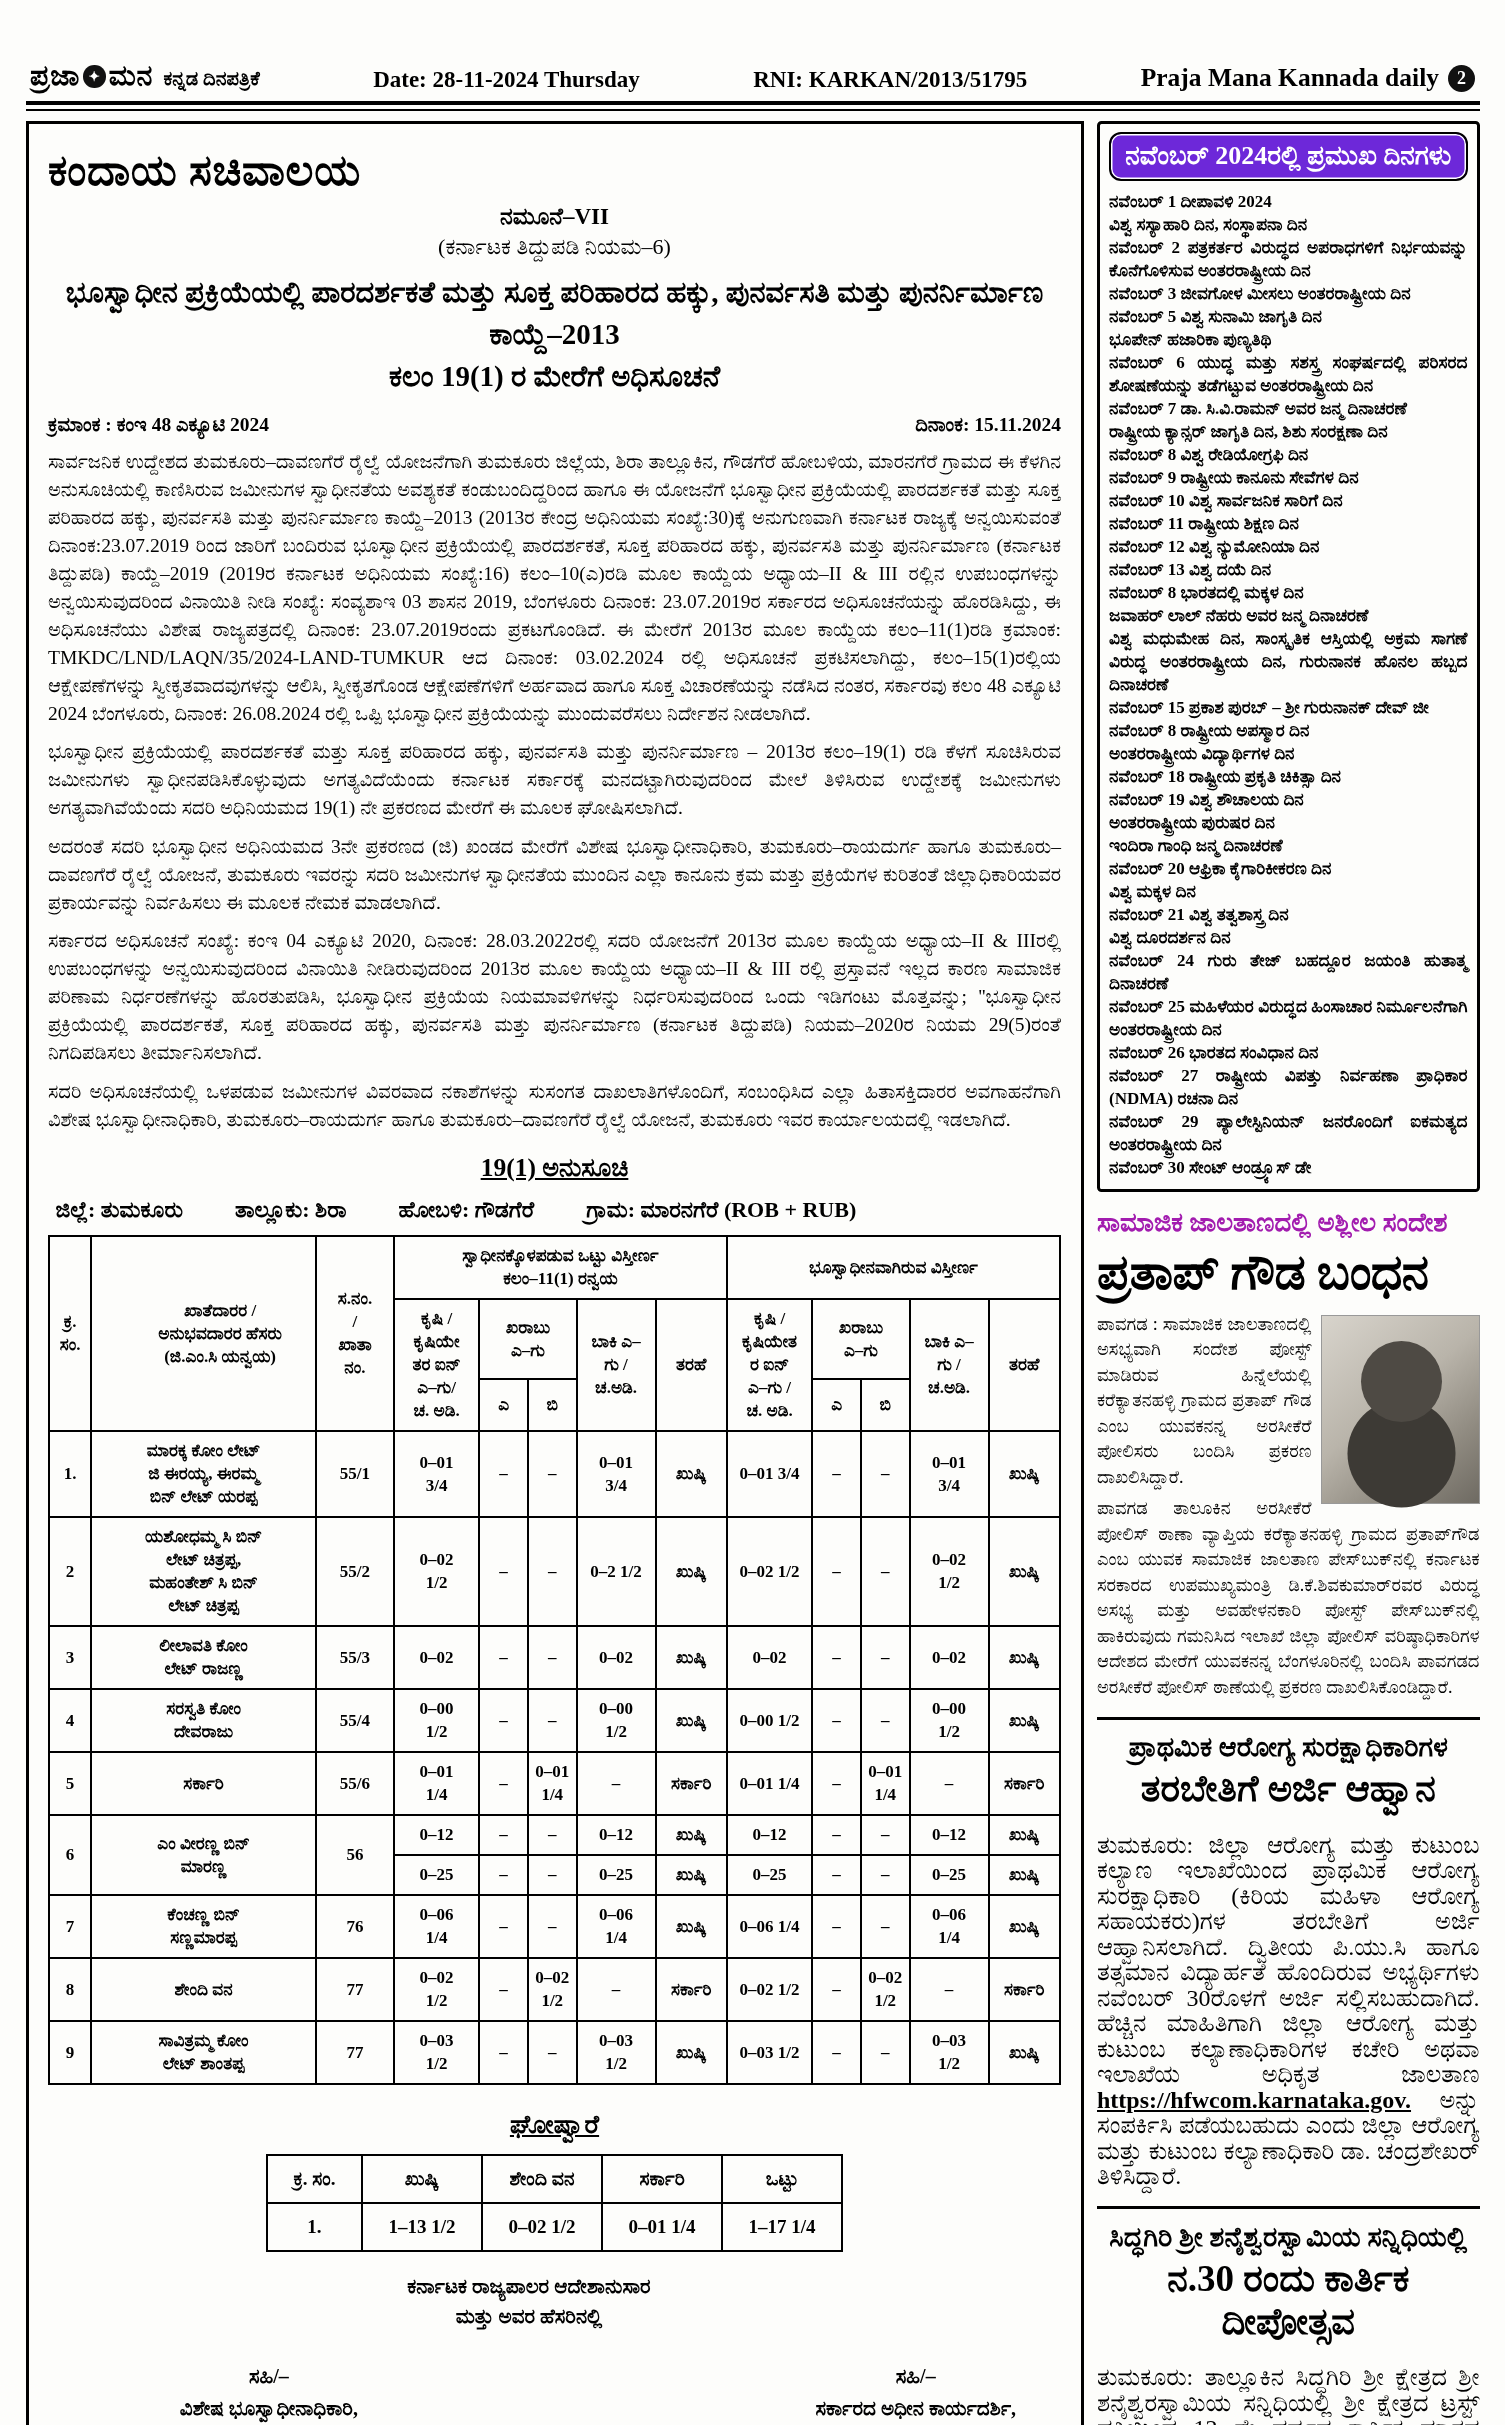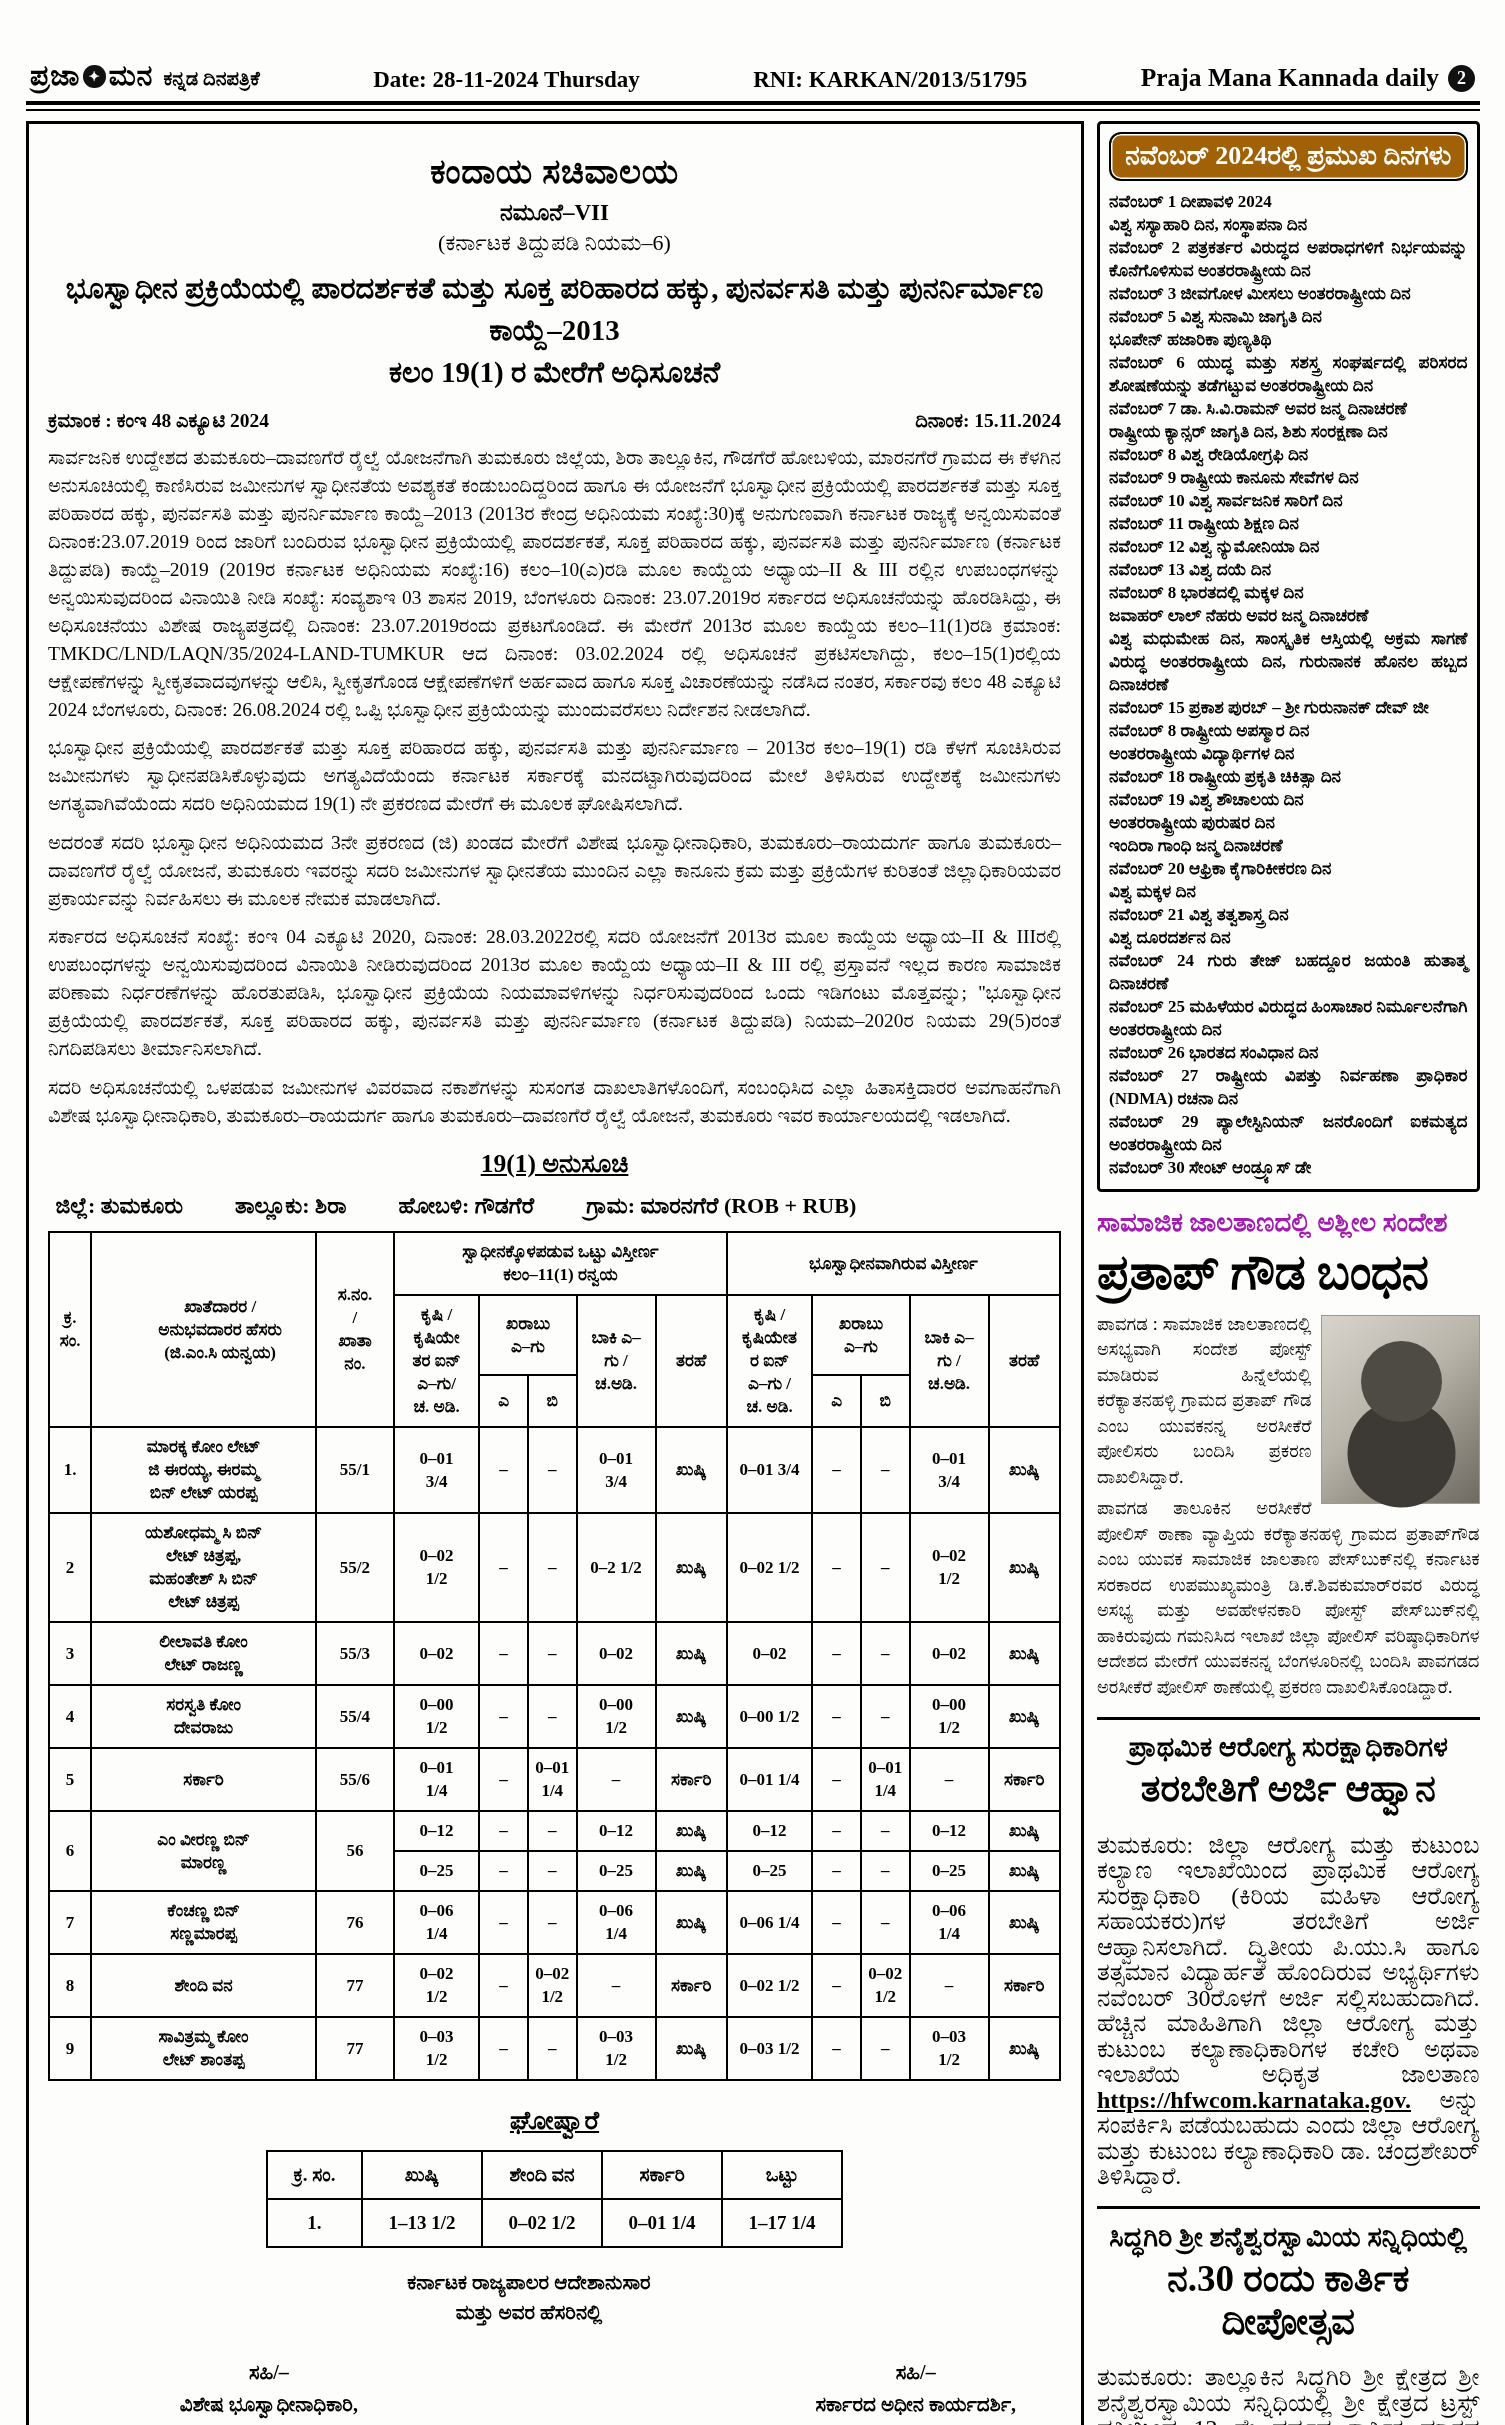--- a/index.html
+++ b/index.html
@@ -20,42 +20,42 @@
   .rule-a { height:4.5px; background:#000; }
   .rule-gap { height:3.7px; background:#fdfdfb; }
   .rule-b { height:2.2px; background:#000; }
 
   
   .cols { display:flex; gap:13.5px; margin-top:10.5px; align-items:flex-start; }
   .notice-box { width:1058px; border:3px solid #000; padding:12px 19.5px 22.5px 19.5px; }
   .sidebar { flex:1; min-width:0; }
 
   
-  .n-title { text-align:center; font-size:34px; font-weight:bold; letter-spacing:0.7px; margin-top:17px; }
+  .n-title { text-align:left; font-size:43px; font-weight:bold; letter-spacing:0.7px; margin-top:10px; }
   .n-form { text-align:center; font-size:23px; font-weight:bold; margin-top:7.5px; }
   .n-rule { text-align:center; font-size:22px; margin-top:4.5px; }
   .n-act { text-align:center; font-size:29px; font-weight:bold; line-height:1.45; margin-top:10.5px; }
   .n-meta { display:flex; justify-content:space-between; font-size:19.5px; font-weight:bold; margin-top:16.5px; }
   .n-paras { margin-top:12px; }
   .n-paras p { font-size:19.5px; line-height:28px; text-align:justify; margin-bottom:10.5px; }
   .sched-title { text-align:center; font-size:25.5px; font-weight:bold; text-decoration:underline; margin:19.5px 0 13.5px 0; }
   .loc-row { display:flex; font-size:22px; font-weight:bold; margin:0 7.5px 12px 7.5px; gap:52px; }
 
   table.main { width:100%; border-collapse:collapse; table-layout:fixed; }
   table.main th, table.main td { border:2.2px solid #000; font-size:17px; line-height:23px; text-align:center; vertical-align:middle; padding:7.5px 3px; font-weight:bold; white-space:pre-line; word-wrap:break-word; }
   table.main td.val { font-weight:bold; }
   table.summary { border-collapse:collapse; margin:7.5px auto 0 auto; }
   table.summary th, table.summary td { border:2.2px solid #000; font-size:19px; font-weight:bold; text-align:center; padding:12px 25.5px; }
   .gov-order { text-align:center; font-size:20px; font-weight:bold; line-height:30px; margin:19.5px 322px 0 auto; width:420px; }
   .sign-row { display:flex; justify-content:space-between; margin:30px 45px 0 90px; }
   .sign-block { text-align:center; font-size:20px; font-weight:bold; line-height:31.5px; white-space:pre-line; }
 
   
   .days-box { border:3px solid #000; border-radius:4.5px; padding:7.5px 9px 10.5px 9px; }
-  .days-head { background:#a16207; color:#fff; border:2.2px solid #000; border-radius:12px; text-align:center; font-size:26px; font-weight:bold; padding:7.5px 3px; box-shadow:0 0 0 1.5px #fff inset; }
+  .days-head { background:#6d28d9; color:#fff; border:2.2px solid #000; border-radius:12px; text-align:center; font-size:26px; font-weight:bold; padding:7.5px 3px; box-shadow:0 0 0 1.5px #fff inset; }
   .days-list { margin-top:9px; }
   .days-list .day-line { font-size:17px; line-height:23px; font-weight:bold; text-align:justify; }
   .art { margin-top:15px; }
   .art-kicker { color:#a21caf; font-size:26px; font-weight:bold; line-height:1.25; }
   .art-headline { font-size:49px; font-weight:bold; line-height:1.1; margin-top:6px; letter-spacing:-0.7px; }
   .art-body { margin-top:12px; font-size:18px; line-height:25.5px; text-align:justify; }
   .art-body p { margin-bottom:6px; }
   .photo { float:right; width:159px; height:189px; margin:3px 0 6px 9px; background:linear-gradient(140deg,#d8d4cc 0%,#b9b4aa 45%,#8f8a80 75%,#6e6a62 100%); border:0.7px solid #999; position:relative; }
   .photo::after { content:""; position:absolute; left:39px; top:25.5px; width:81px; height:81px; border-radius:50%; background:#4e4a44; box-shadow:0 72px 0 13.5px #3d3a35; }
   .sec { border-top:3px solid #000; margin-top:16.5px; padding-top:10.5px; }

